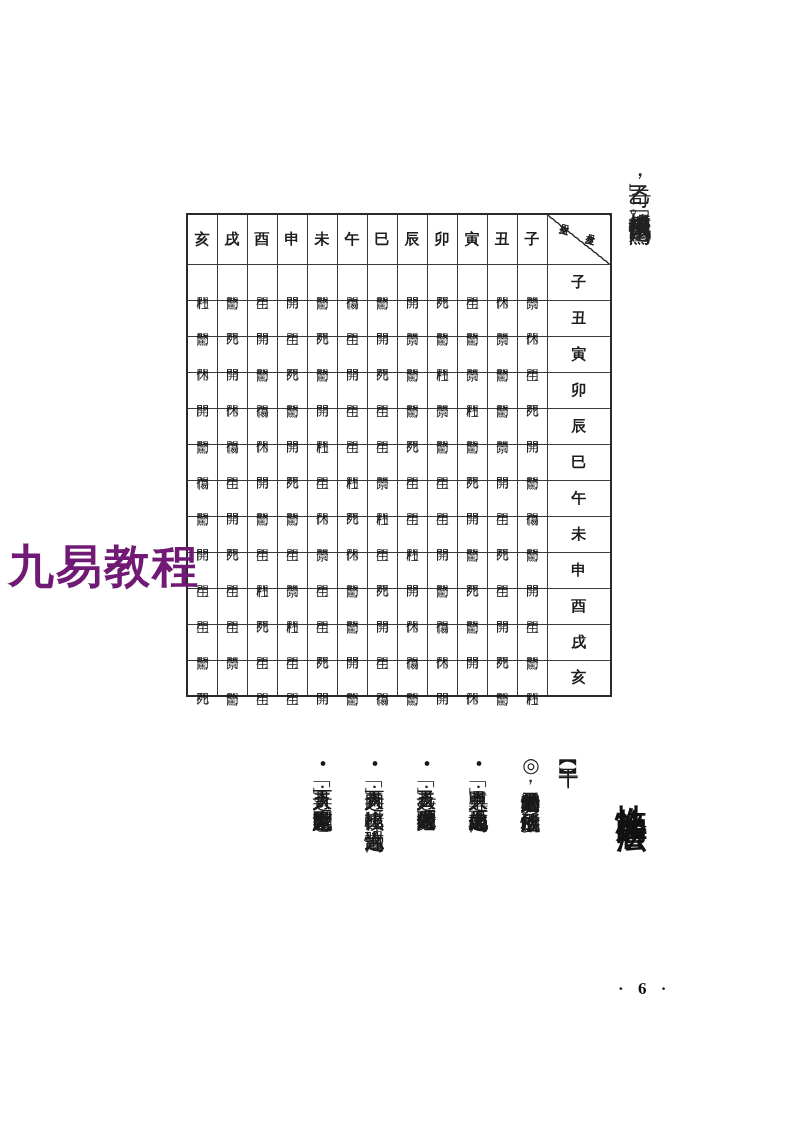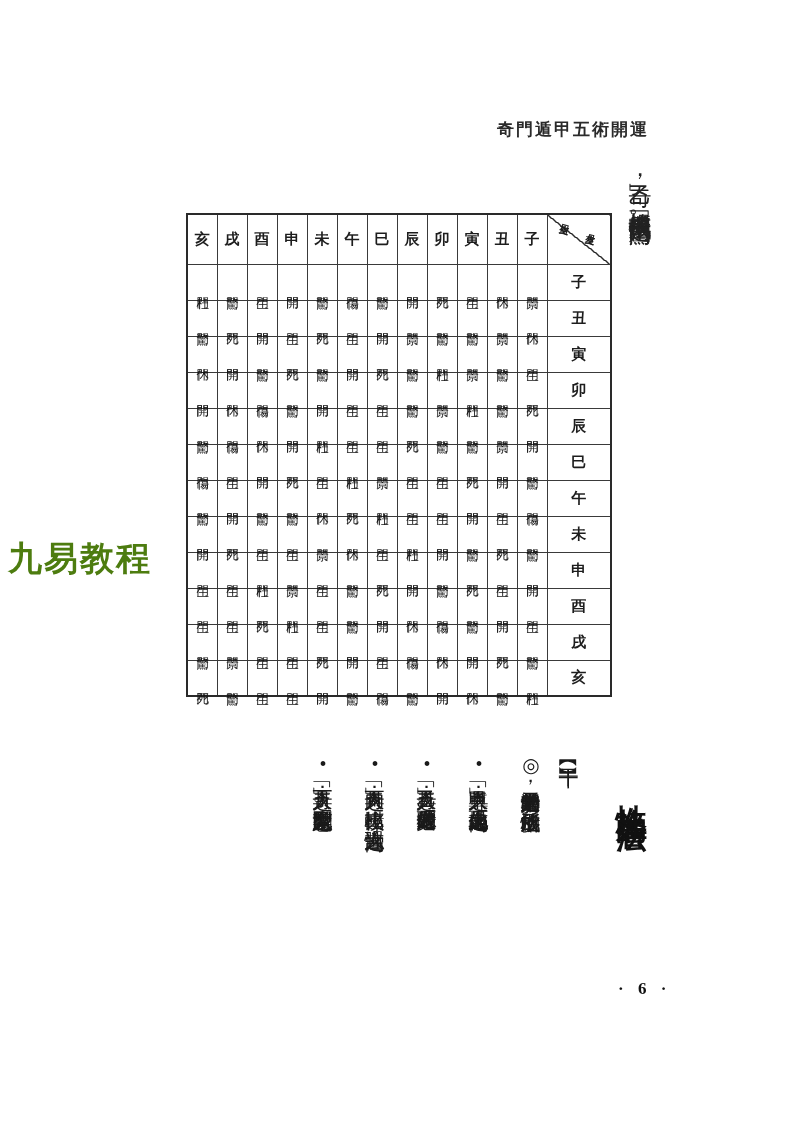--- a/index.html
+++ b/index.html
@@ -62,22 +62,22 @@
     writing-mode:vertical-rl; text-orientation:upright;
     font-size:9.5px; line-height:1; letter-spacing:0;
     font-weight:bold; color:#1d1d1d;
   }
   .corner-label.day   { top:2px;  left:14px; transform:rotate(14deg); }
   .corner-label.month { top:12px; left:40px; transform:rotate(14deg); }
   
   .watermark {
     position:absolute; top:536px; left:8px;
     font-family:"Liberation Sans","DejaVu Sans",sans-serif;
-    font-size:34px; font-weight:bold; letter-spacing:2px;
-    color:#4d7c0f;
+    font-size:46px; font-weight:bold; letter-spacing:2px;
+    color:#701a75;
   }
   
   .section {
     position:absolute; top:753px; left:138px; width:514px; height:234px;
     writing-mode:vertical-rl; text-orientation:upright;
   }
   .section-heading {
     font-size:31px; font-weight:bold; letter-spacing:4px;
     padding-top:27px; margin-left:28px; height:178px;
     color:#111; white-space:nowrap;
@@ -92,21 +92,20 @@
     position:absolute; top:979px; left:618px;
     font-size:17px; font-weight:bold; letter-spacing:5px;
     color:#111; white-space:nowrap;
   }
 </style>
 </head>
 <body>
 
 <div class="page">
 
-  <div class="running-head">奇門遁甲五術開運</div>
 
   <div class="side-note">乙奇」，根據戌與子找出門是「驚門」。</div>
 
 
   <div class="gate-table-wrap">
     <table class="gate-table">
       <thead>
         <tr>
           <th class="colhead">亥</th>
           <th class="colhead">戌</th>

